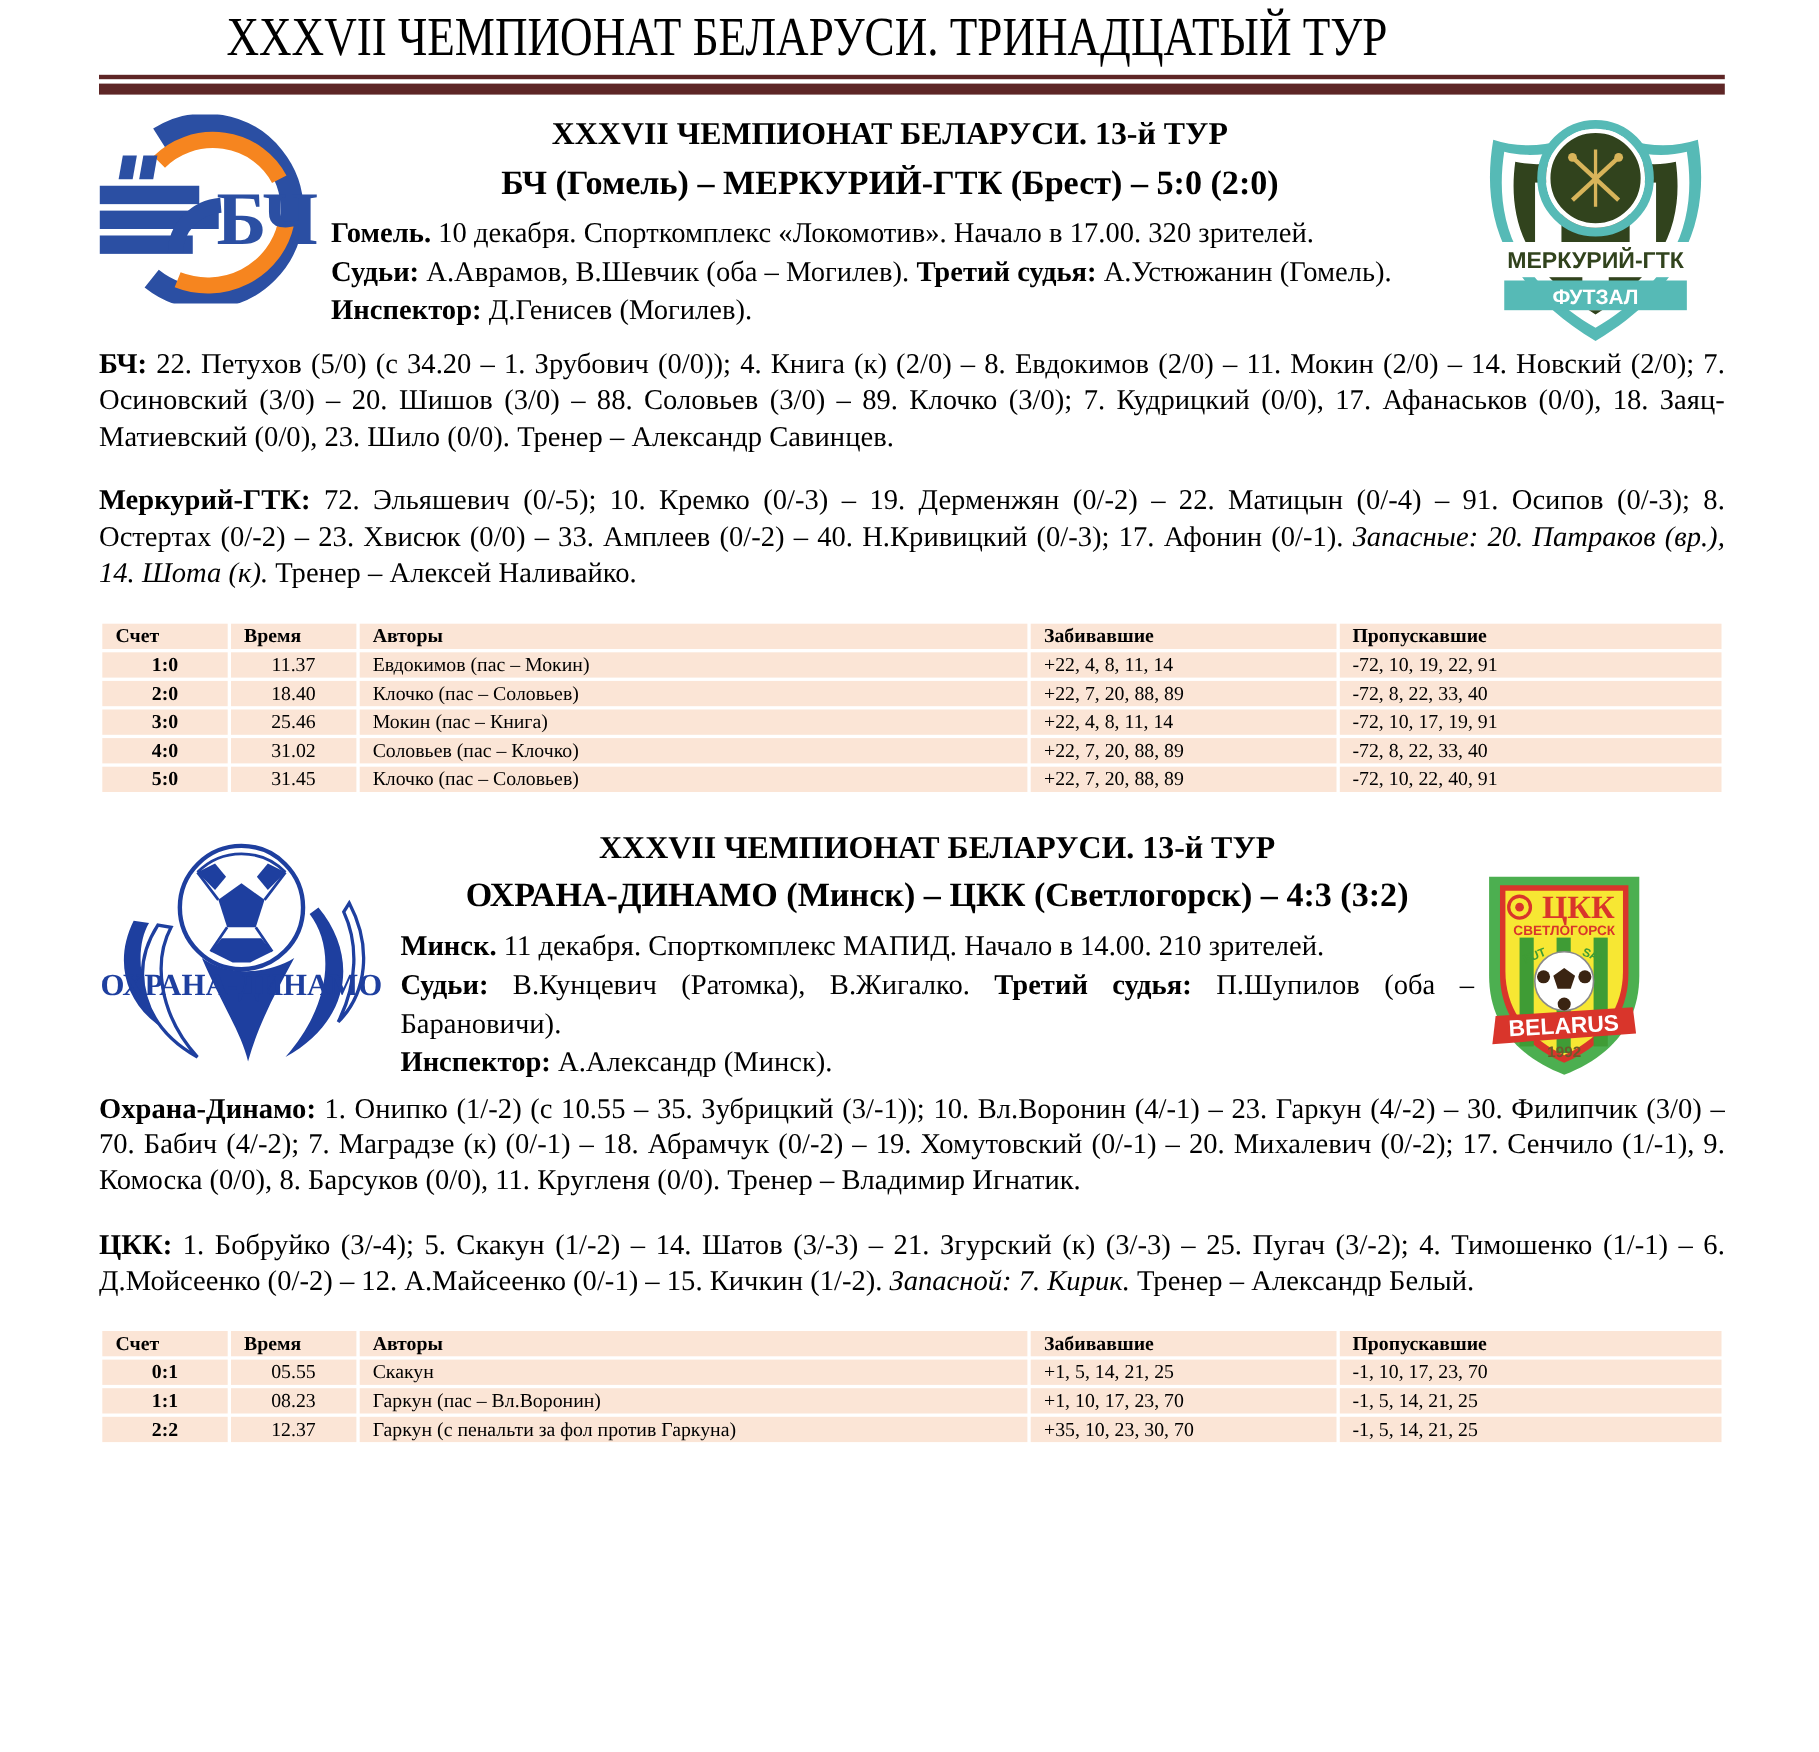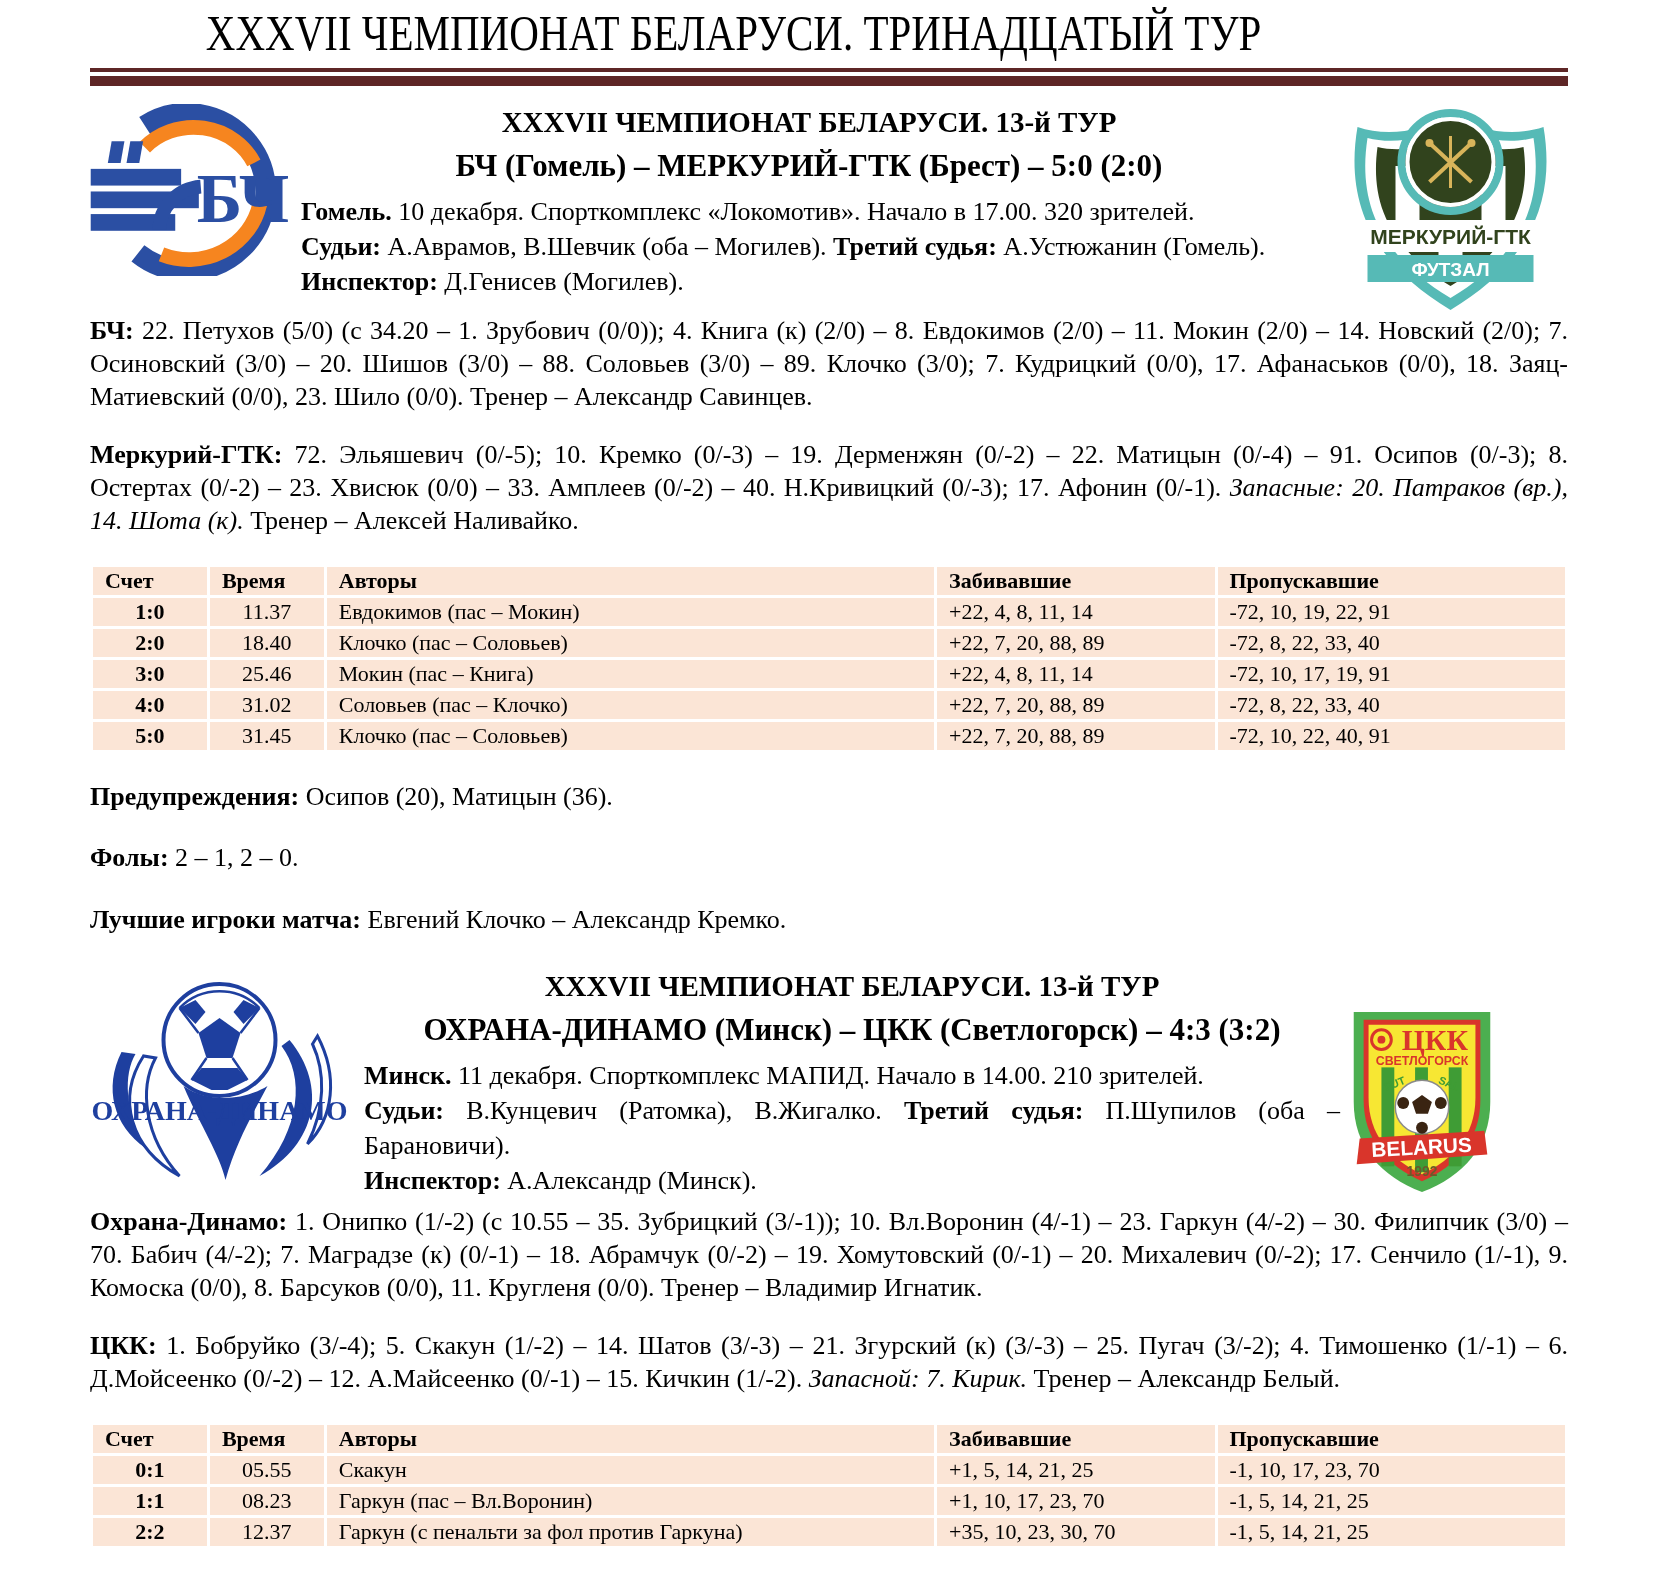--- a/index.html
+++ b/index.html
@@ -27,21 +27,21 @@
   .match-subtitle{font-weight:bold;font-size:31px;text-align:center;line-height:1.3;margin-top:4px;}
   .info-lines{margin-top:8px;font-size:26px;line-height:1.35;}
   .info-line{margin:0;}
   .just{text-align:justify;}
   
   .roster{font-size:26px;line-height:1.26;text-align:justify;margin-top:2px;}
   .notes{margin-top:4px;}
   .note-line{font-size:26px;line-height:1.38;}
   i.reserve{font-style:italic;}
   
-  table.goals{width:100%;border-collapse:separate;border-spacing:3px;margin:6px 0 2px 0;font-size:22px;}
+  table.goals{width:100%;border-collapse:separate;border-spacing:3px;margin:6px 0 2px 0;font-size:18px;}
   table.goals th,table.goals td{background:#fbe5d6;padding:1px 12px;vertical-align:middle;}
   table.goals th{font-weight:bold;text-align:left;}
   th.c,td.c{text-align:center;}
   td.score{font-weight:bold;}
   
   svg text{user-select:none;}
 </style>
 </head>
 <body>
 
@@ -160,25 +160,20 @@
         <tr>
             <td class="score c">5:0</td>
             <td class="c">31.45</td>
             <td>Клочко (пас – Соловьев)</td>
             <td>+22, 7, 20, 88, 89</td>
             <td>-72, 10, 22, 40, 91</td>
           </tr>
       </tbody>
     </table>
 
-    <div class="notes">
-      <p class="note-line"><b>Предупреждения:</b><span> Осипов (20), Матицын (36).</span></p>
-      <p class="note-line"><b>Фолы:</b><span> 2 – 1, 2 – 0.</span></p>
-      <p class="note-line"><b>Лучшие игроки матча:</b><span> Евгений Клочко – Александр Кремко.</span></p>
-    </div>
   </div>
 
   <div class="match match2">
     <div class="match-header">
 
       <div class="logo-box logo-left2">
         <svg width="258" height="230" viewBox="0 0 255 230">
           <path d="M52,88 C25,130 38,180 88,208 C52,168 48,120 64,90 Z" fill="#ffffff" stroke="#1e3f9f" stroke-width="3"></path>
           <path d="M30,84 C12,120 22,158 54,180 C33,143 32,106 44,86 Z" fill="#1e3f9f"></path>
           <path d="M198,72 C236,118 226,176 168,208 C210,160 213,108 190,78 Z" fill="#1e3f9f"></path>

